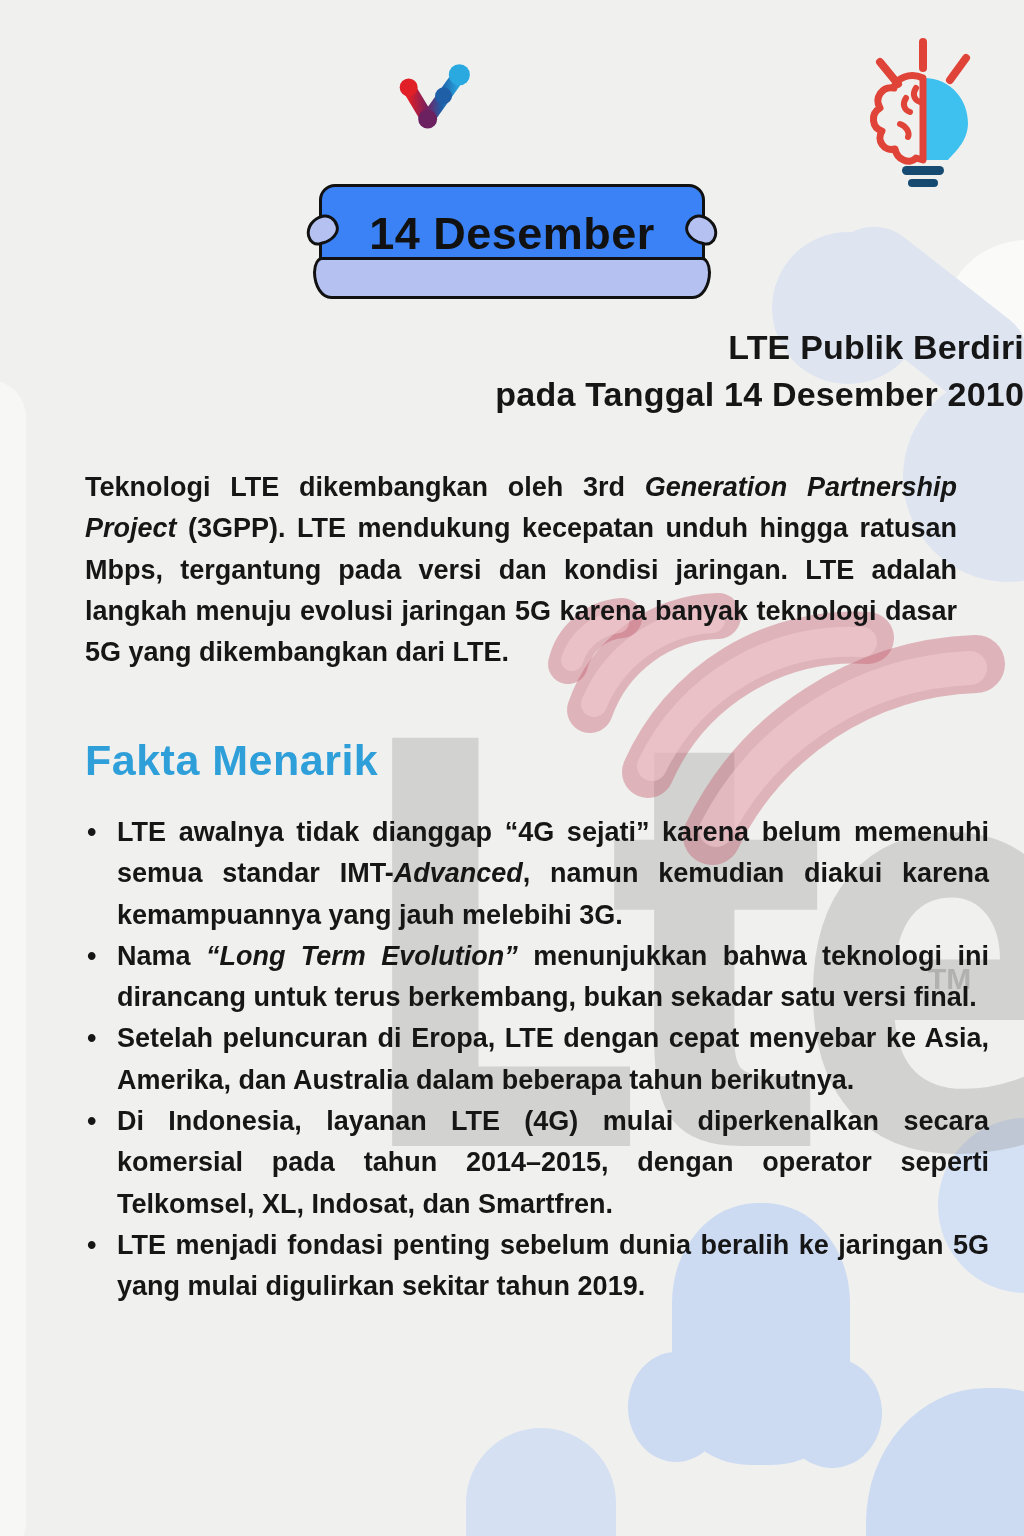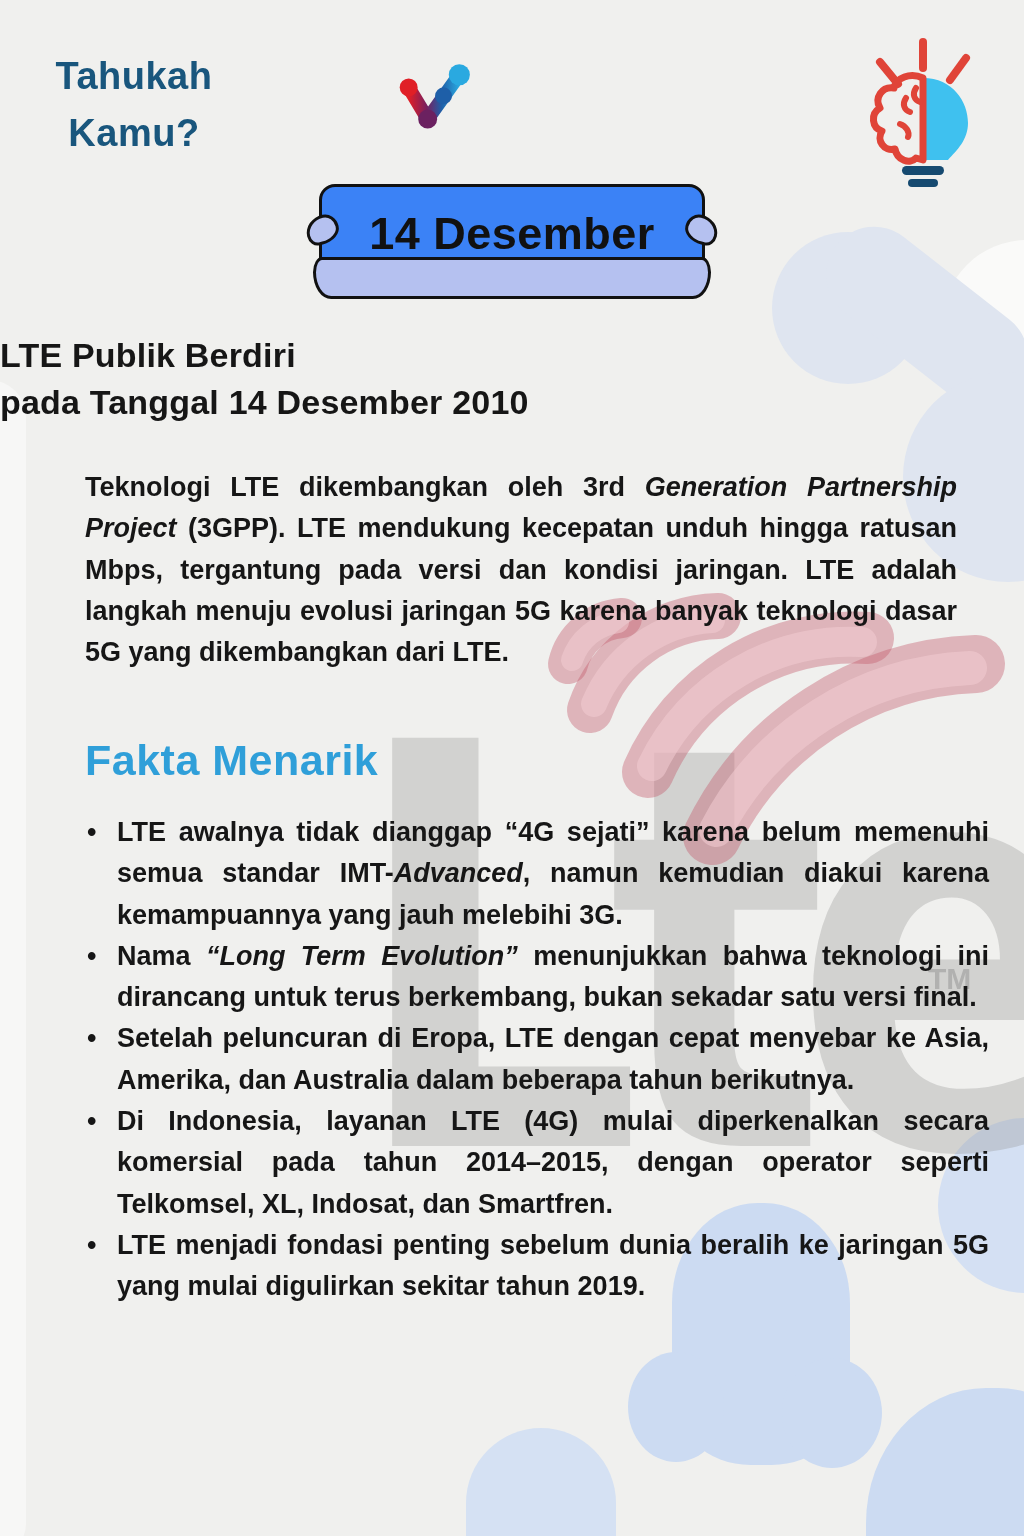--- a/index.html
+++ b/index.html
@@ -61,22 +61,22 @@
   }
   .ticket-notch {
     position:absolute; width:27px; height:23px; top:50%;
     background:#b5c1f0; border:3px solid #111;
   }
   .ticket-notch.n-left  { left:-16px; border-radius:60% 40% 60% 30% / 60% 50% 50% 40%; transform:translateY(-65%) rotate(-14deg); }
   .ticket-notch.n-right { right:-16px; border-radius:40% 60% 30% 60% / 50% 60% 40% 50%; transform:translateY(-65%) rotate(14deg); }
   .ticket-text { font-size:45px; font-weight:bold; color:#111; letter-spacing:0.5px; }
   
   .title {
-    position:absolute; left:0; right:0; top:332px; z-index:3;
-    text-align:left; font-size:34px; font-weight:bold; color:#161616;
+    position:absolute; left:0; right:0; top:324px; z-index:3;
+    text-align:right; font-size:34px; font-weight:bold; color:#161616;
     line-height:1.38; letter-spacing:0.2px;
   }
   
   .intro {
     position:absolute; left:85px; width:872px; top:440px; z-index:3;
     font-size:27px; font-weight:bold; color:#161616;
     line-height:1.53; text-align:justify;
   }
   .section-heading {
     position:absolute; left:85px; top:736px; z-index:3;
@@ -121,24 +121,20 @@
       <path d="M 590 710 A 140 140 0 0 1 718 616" stroke="#c4596b" stroke-width="46" opacity="0.40"></path>
       <path d="M 648 772 A 225 225 0 0 1 868 638" stroke="#c4596b" stroke-width="52" opacity="0.40"></path>
       <path d="M 712 836 A 305 305 0 0 1 976 664" stroke="#c4596b" stroke-width="58" opacity="0.40"></path>
       <path d="M 572 660 A 56 56 0 0 1 618 622" stroke="#f2ccd2" stroke-width="22" opacity="0.55"></path>
       <path d="M 594 704 A 136 136 0 0 1 712 620" stroke="#f2ccd2" stroke-width="26" opacity="0.55"></path>
       <path d="M 652 766 A 220 220 0 0 1 862 642" stroke="#f2ccd2" stroke-width="30" opacity="0.55"></path>
       <path d="M 716 830 A 300 300 0 0 1 970 668" stroke="#f2ccd2" stroke-width="34" opacity="0.55"></path>
     </g>
   </svg>
 
-  <div class="tagline">
-    <div>Tahukah</div>
-    <div>Kamu?</div>
-  </div>
 
   <div class="idth">
     <svg width="76" height="76" viewBox="0 0 72 72">
       <defs>
         <linearGradient id="idthg" x1="0" y1="0" x2="1" y2="0">
           <stop offset="0" stop-color="#e01f26"></stop>
           <stop offset="0.35" stop-color="#7a1f5e"></stop>
           <stop offset="0.65" stop-color="#1e5fa8"></stop>
           <stop offset="1" stop-color="#2aa9e0"></stop>
         </linearGradient>

